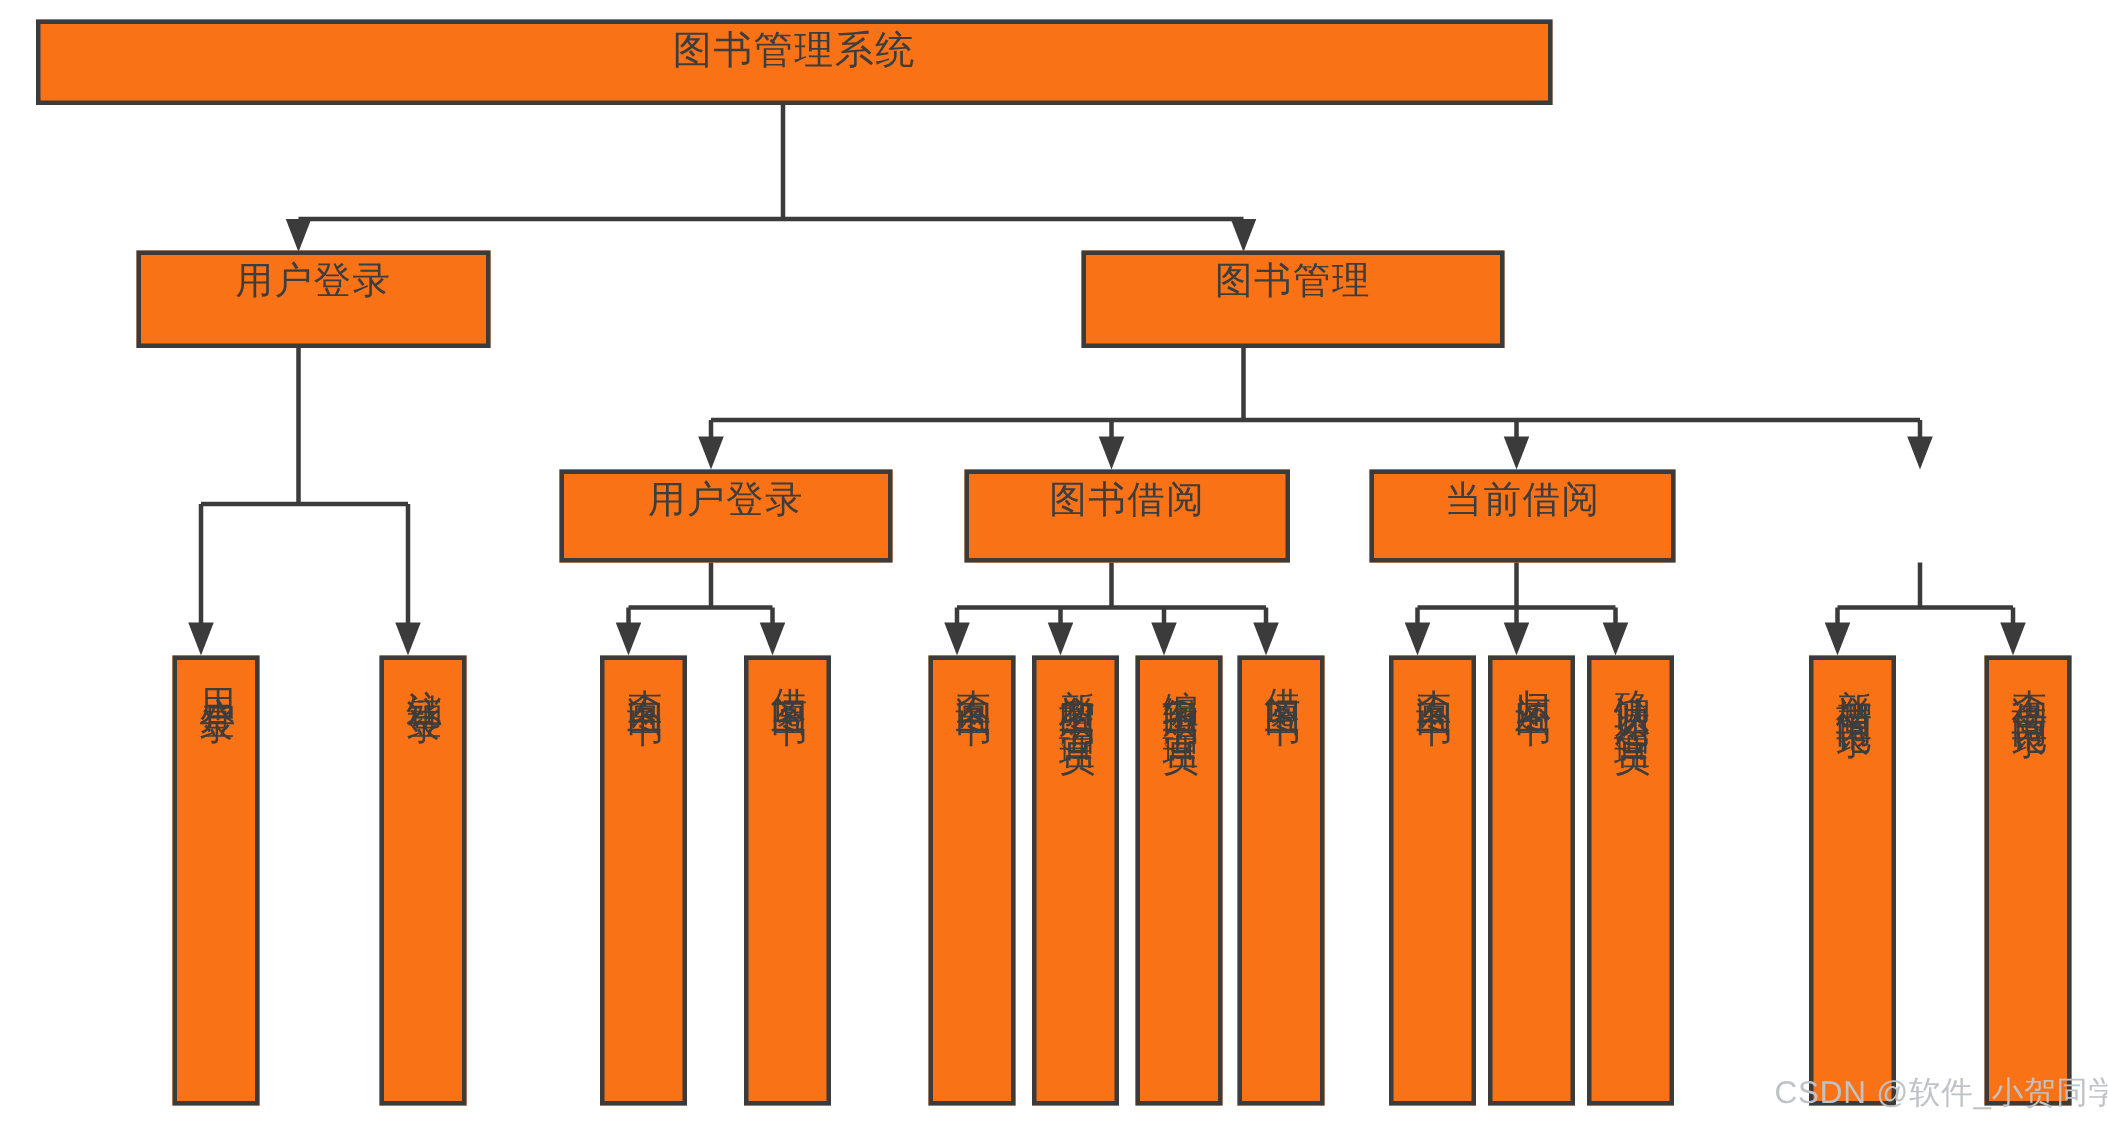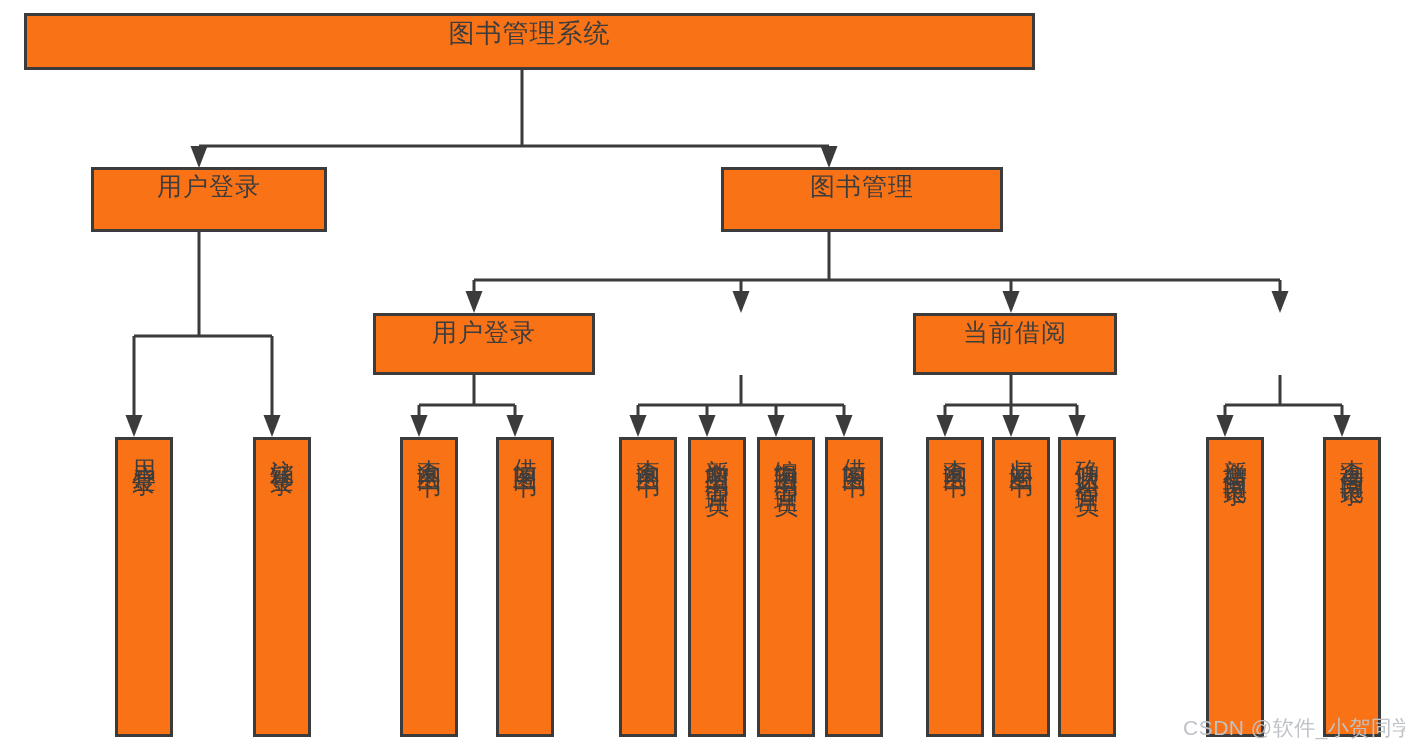--- a/index.html
+++ b/index.html
@@ -66,20 +66,23 @@
   <div class="node" style="left:81px;top:167px;width:236px;height:65px">
     <span>用户登录</span>
   </div>
   <div class="node" style="left:711px;top:167px;width:282px;height:65px">
     <span>图书管理</span>
   </div>
 
   <div class="node" style="left:363px;top:313px;width:222px;height:62px">
     <span>用户登录</span>
   </div>
+  <div class="node" style="left:633px;top:313px;width:217px;height:62px">
+    <span>图书借阅</span>
+  </div>
   <div class="node" style="left:903px;top:313px;width:204px;height:62px">
     <span>当前借阅</span>
   </div>
 
   <div class="leaf" style="left:105px;top:437px;width:58px;height:300px">
     <span>用户登录</span>
   </div>
   <div class="leaf" style="left:243px;top:437px;width:58px;height:300px">
     <span>注销登录</span>
   </div>

